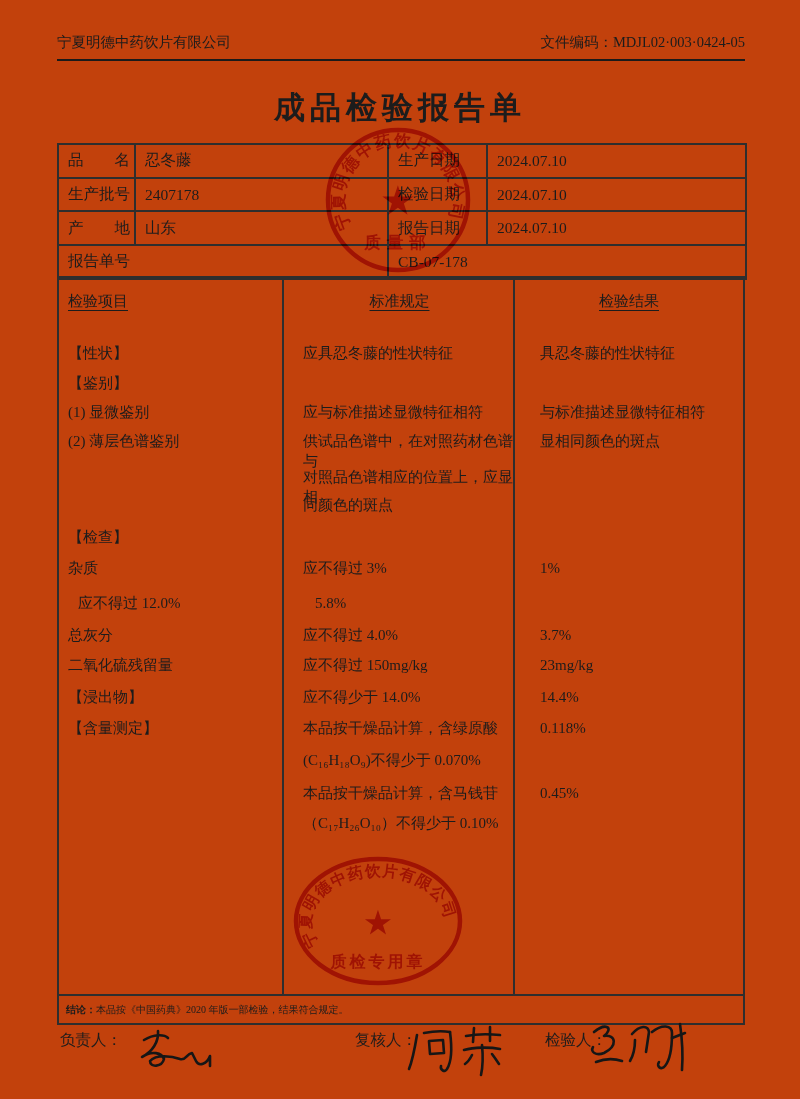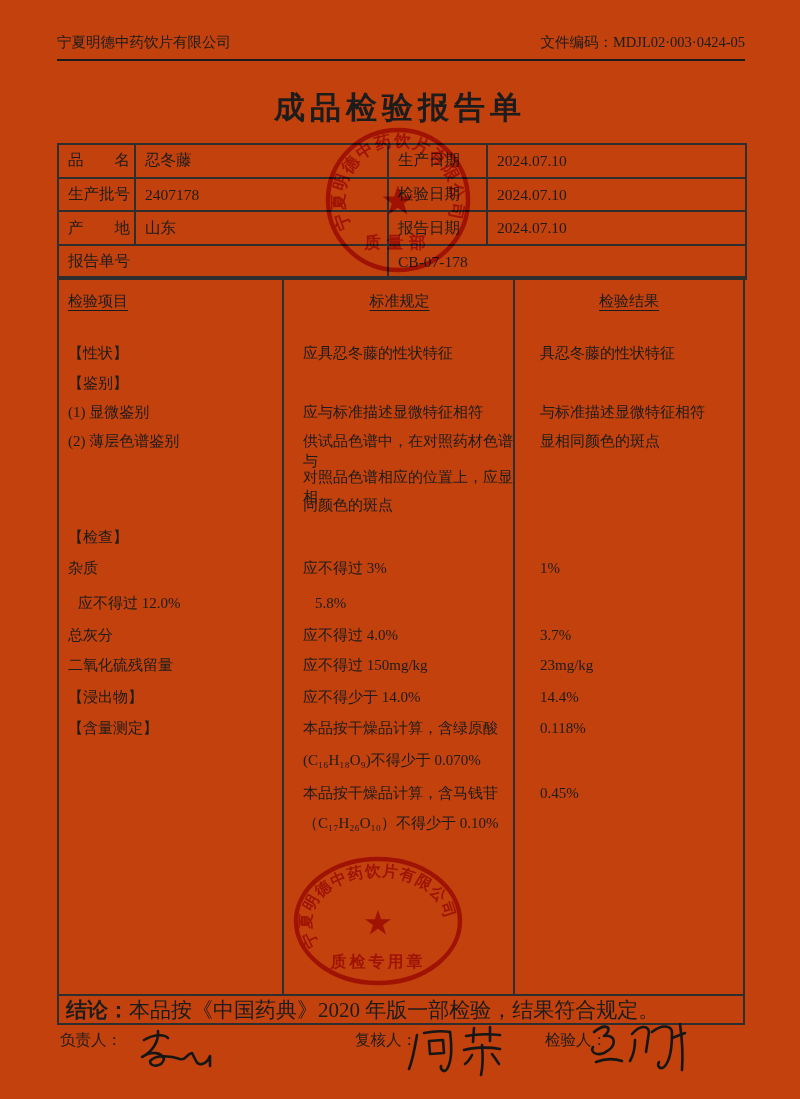--- a/index.html
+++ b/index.html
@@ -24,21 +24,21 @@
   .iline { position:absolute; left:0; width:100%; display:flex; font-size:15px; line-height:20px; }
   .iline .c1 { width:225px; padding-left:9px; }
   .iline .c2 { width:231px; padding-left:19px; }
   .iline .c3 { flex:1; padding-left:25px; }
   .ihdr { top:13px;justify-content:center; }
   .ihdr .c1 { padding-left:9px; }
   .ihdr .c2, .ihdr .c3 { text-align:center; padding-left:0; }
   .ihdr span span { text-decoration:underline; text-underline-offset:4px; }
 
   
-  .concl { position:absolute; left:57px; top:996px; width:688px; height:29px; border:2px solid #2e2e2e; border-top:none; display:flex; align-items:center; padding-left:7px; font-size:21px; }
+  .concl { position:absolute; left:57px; top:996px; width:688px; height:29px; border:2px solid #2e2e2e; border-top:none; display:flex; align-items:center; padding-left:7px; font-size:10px; }
   .concl b { font-weight:bold; }
 
   
   .signrow { position:absolute; left:57px; top:1030px; width:688px; font-size:15.5px; }
   .signrow .slabel { position:absolute; white-space:nowrap; }
   .sl1 { left:3px; } .sl2 { left:298px; } .sl3 { left:488px; }
   .sig { position:absolute; }
   .sig path { fill:none; stroke:#161616; stroke-width:2.6; stroke-linecap:round; stroke-linejoin:round; }
 
   

